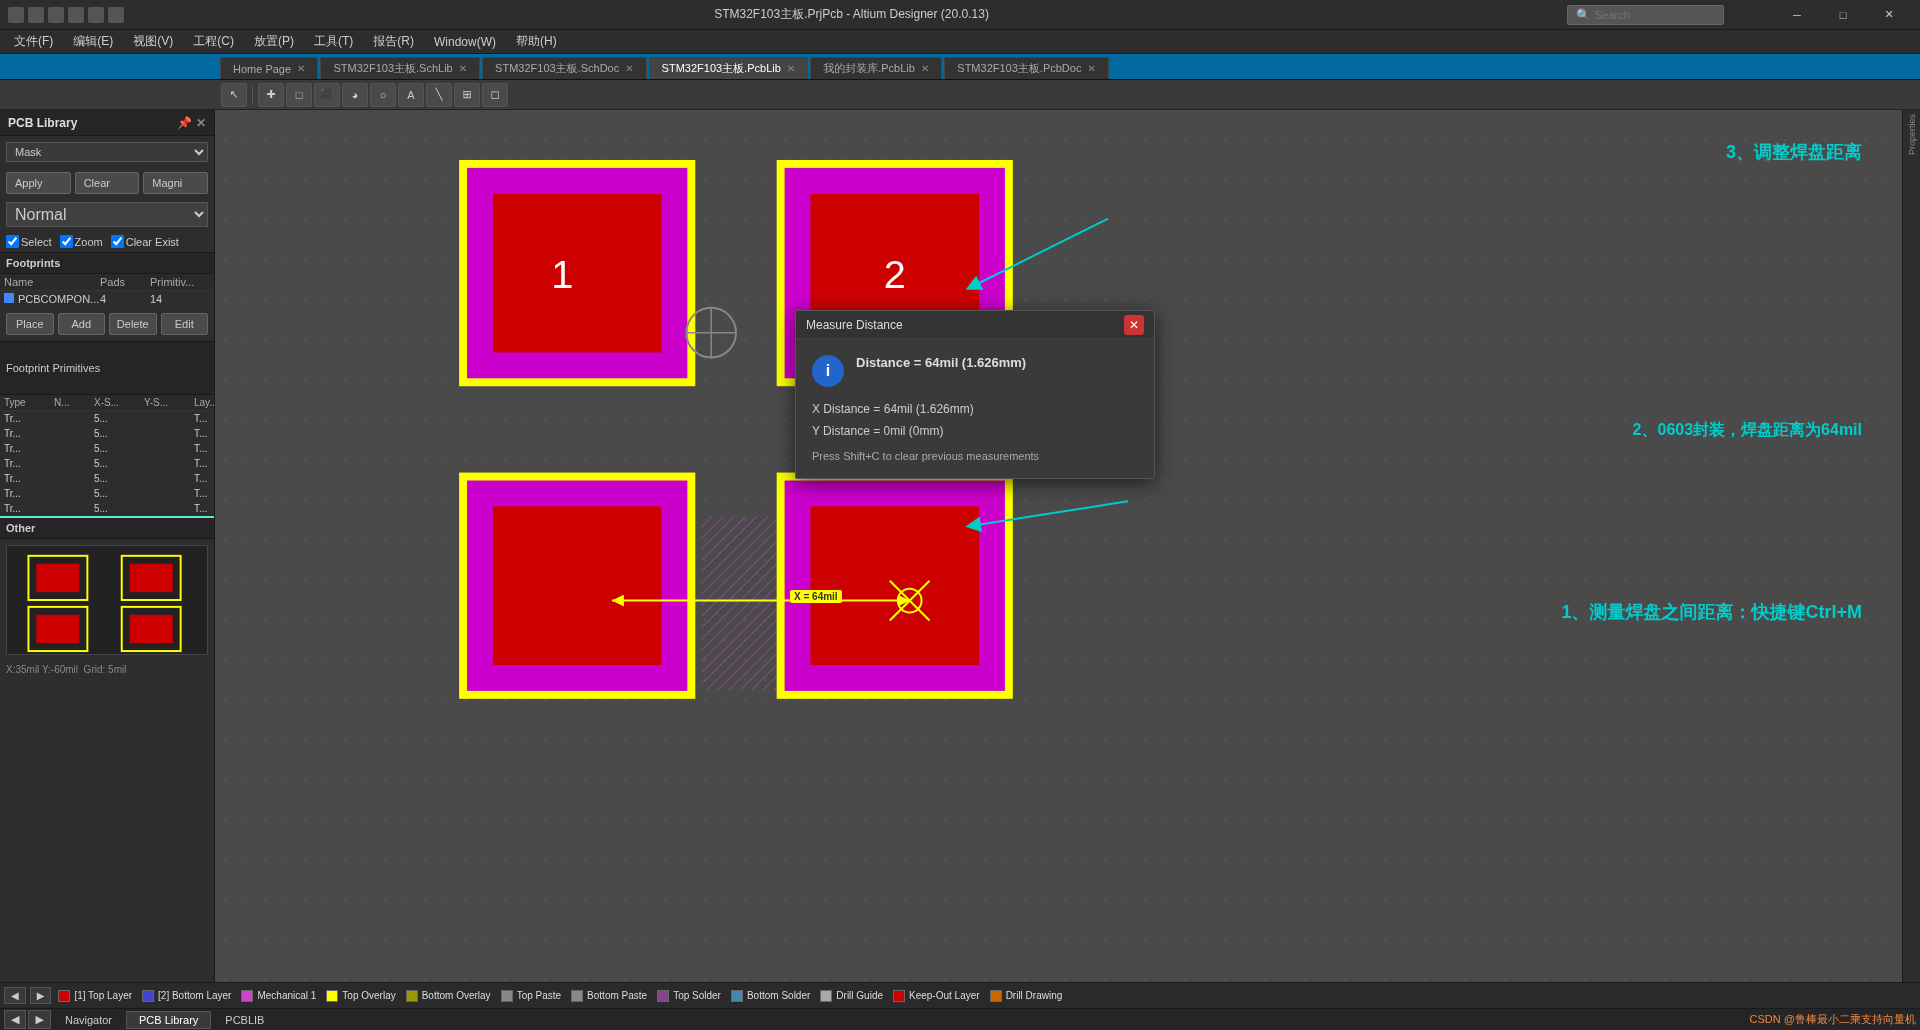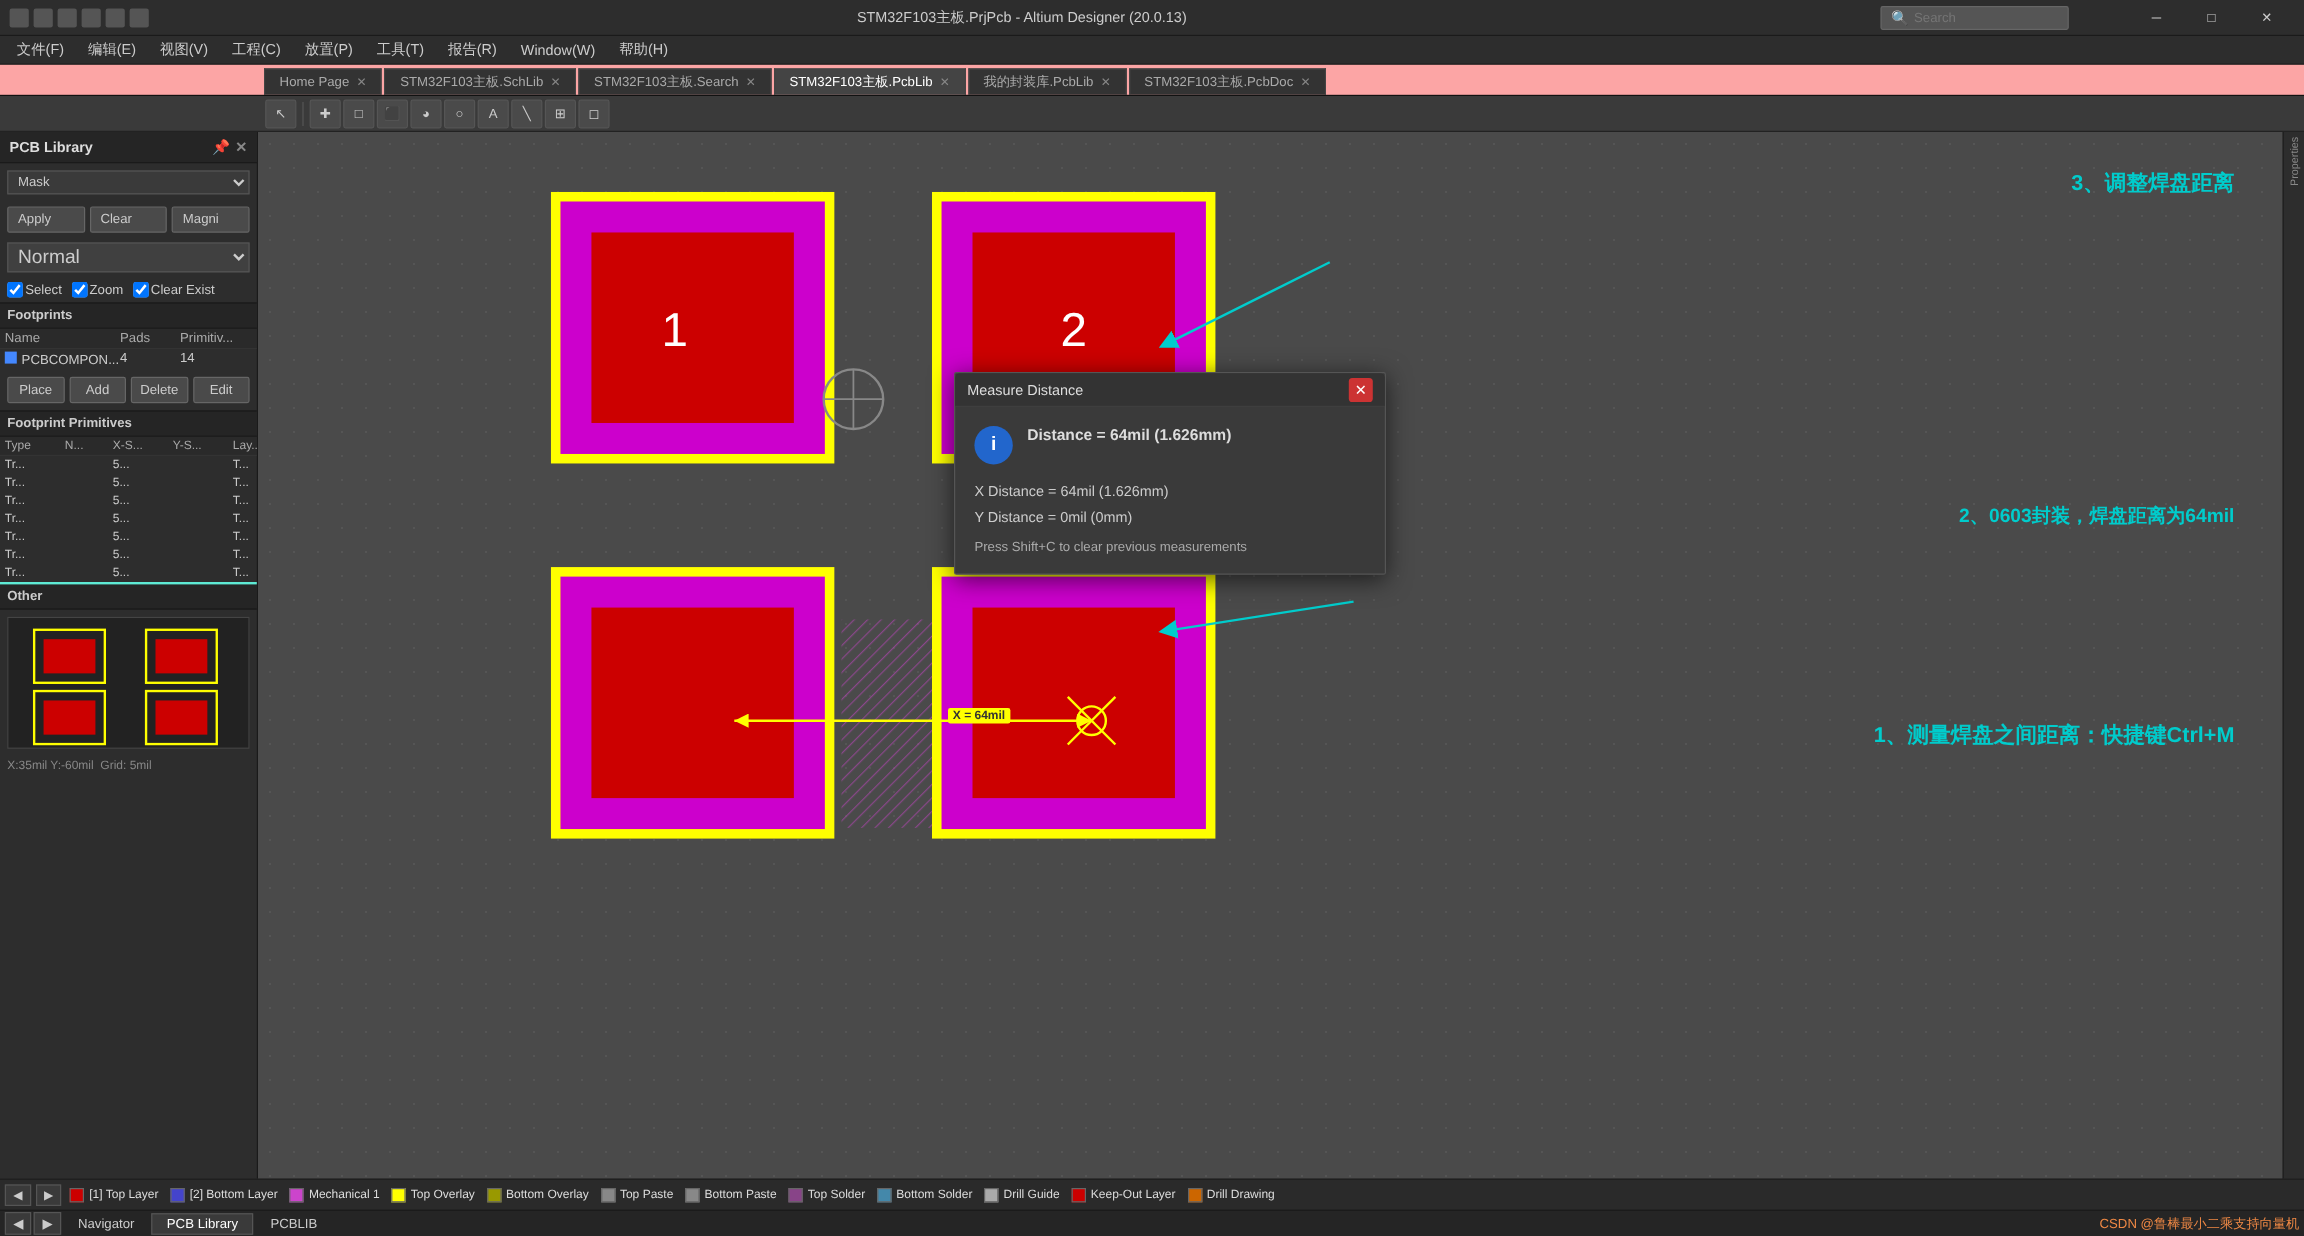--- a/index.html
+++ b/index.html
@@ -30,21 +30,21 @@
       display: flex;
       align-items: center;
       padding: 0 4px;
       border-bottom: 1px solid #1a1a1a;
     }
     #menubar .menu-item { padding: 2px 10px; color: #ccc; cursor: pointer; font-size: 12px; }
 
     
     #tabbar {
       height: 26px;
-      background: #fca5a5;
+      background: #0369a1;
       display: flex;
       align-items: flex-end;
       padding: 0 0 0 220px;
       border-bottom: 1px solid #111;
       text-align: center;
     }
     .tab {
       height: 22px;
       padding: 0 12px;
       display: flex;
@@ -112,21 +112,21 @@
 
     .section-header { padding: 4px 6px; background: #252525; font-size: 11px; font-weight: bold; color: #ccc; border-top: 1px solid #1a1a1a; border-bottom: 1px solid #1a1a1a; }
 
     .table-header { display: grid; grid-template-columns: 1fr 50px 60px; font-size: 11px; color: #aaa; padding: 2px 4px; background: #2a2a2a; border-bottom: 1px solid #333; }
     .table-row-item { display: grid; grid-template-columns: 1fr 50px 60px; font-size: 11px; color: #ccc; padding: 2px 4px; cursor: pointer; }
     .table-row-item .icon-dot { width: 10px; height: 10px; background: #4488ff; display: inline-block; margin-right: 4px; }
 
     .action-buttons { display: flex; gap: 4px; margin: 6px; }
     .action-btn { flex: 1; padding: 4px 2px; background: #4a4a4a; border: 1px solid #666; color: #ccc; cursor: pointer; font-size: 11px; text-align: center; border-radius: 2px; }
 
-    .primitives-header { padding: 4px 6px; background: #252525; font-size: 11px; font-weight: bold; color: #ccc; border-top: 1px solid #1a1a1a; border-bottom: 1px solid #1a1a1a; }
+    .primitives-header { padding: 20px 6px; background: #252525; font-size: 11px; font-weight: normal; color: #ccc; border-top: 1px solid #1a1a1a; border-bottom: 1px solid #1a1a1a; }
 
     .primitives-table-header { display: grid; grid-template-columns: 50px 40px 50px 50px 40px; font-size: 10px; color: #aaa; padding: 2px 4px; background: #2a2a2a; border-bottom: 1px solid #333; }
     .primitives-row { display: grid; grid-template-columns: 50px 40px 50px 50px 40px; font-size: 10px; color: #ccc; padding: 2px 4px; }
 
     
     #canvas-area {
       flex: 1;
       background: #4a4a4a;
       background-image: radial-gradient(circle, #555 1px, transparent 1px);
       background-size: 20px 20px;
@@ -252,21 +252,21 @@
 <div id="tabbar">
   <div class="tab">
     <span>Home Page</span>
     <span class="tab-close">✕</span>
   </div>
   <div class="tab">
     <span>STM32F103主板.SchLib</span>
     <span class="tab-close">✕</span>
   </div>
   <div class="tab">
-    <span>STM32F103主板.Search</span>
+    <span>STM32F103主板.SchDoc</span>
     <span class="tab-close">✕</span>
   </div>
   <div class="tab active">
     <span>STM32F103主板.PcbLib</span>
     <span class="tab-close">✕</span>
   </div>
   <div class="tab">
     <span>我的封装库.PcbLib</span>
     <span class="tab-close">✕</span>
   </div>

